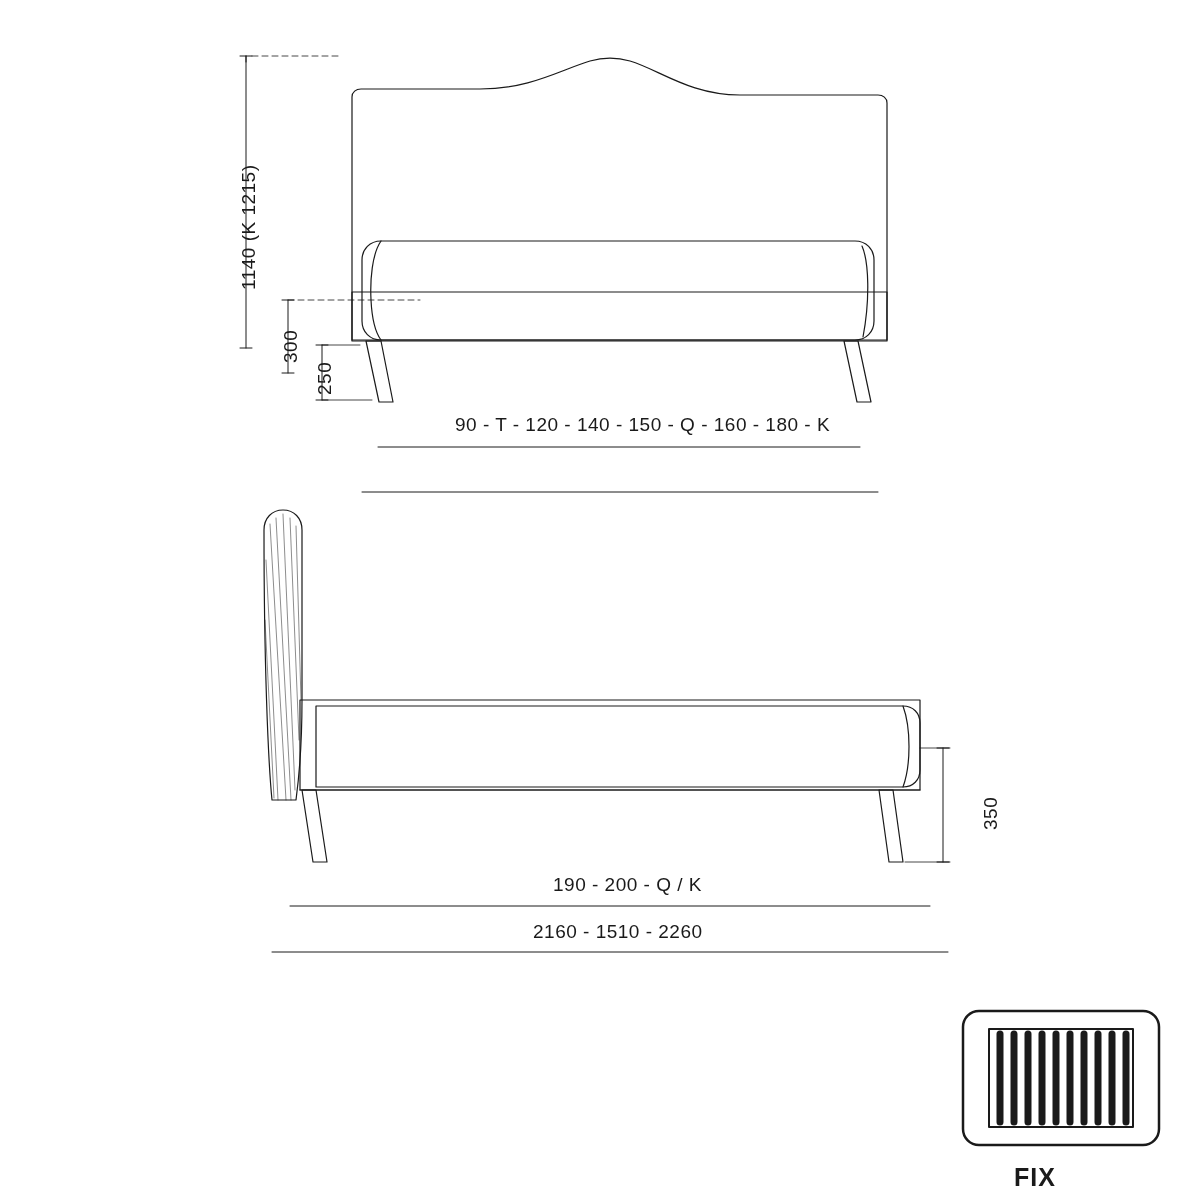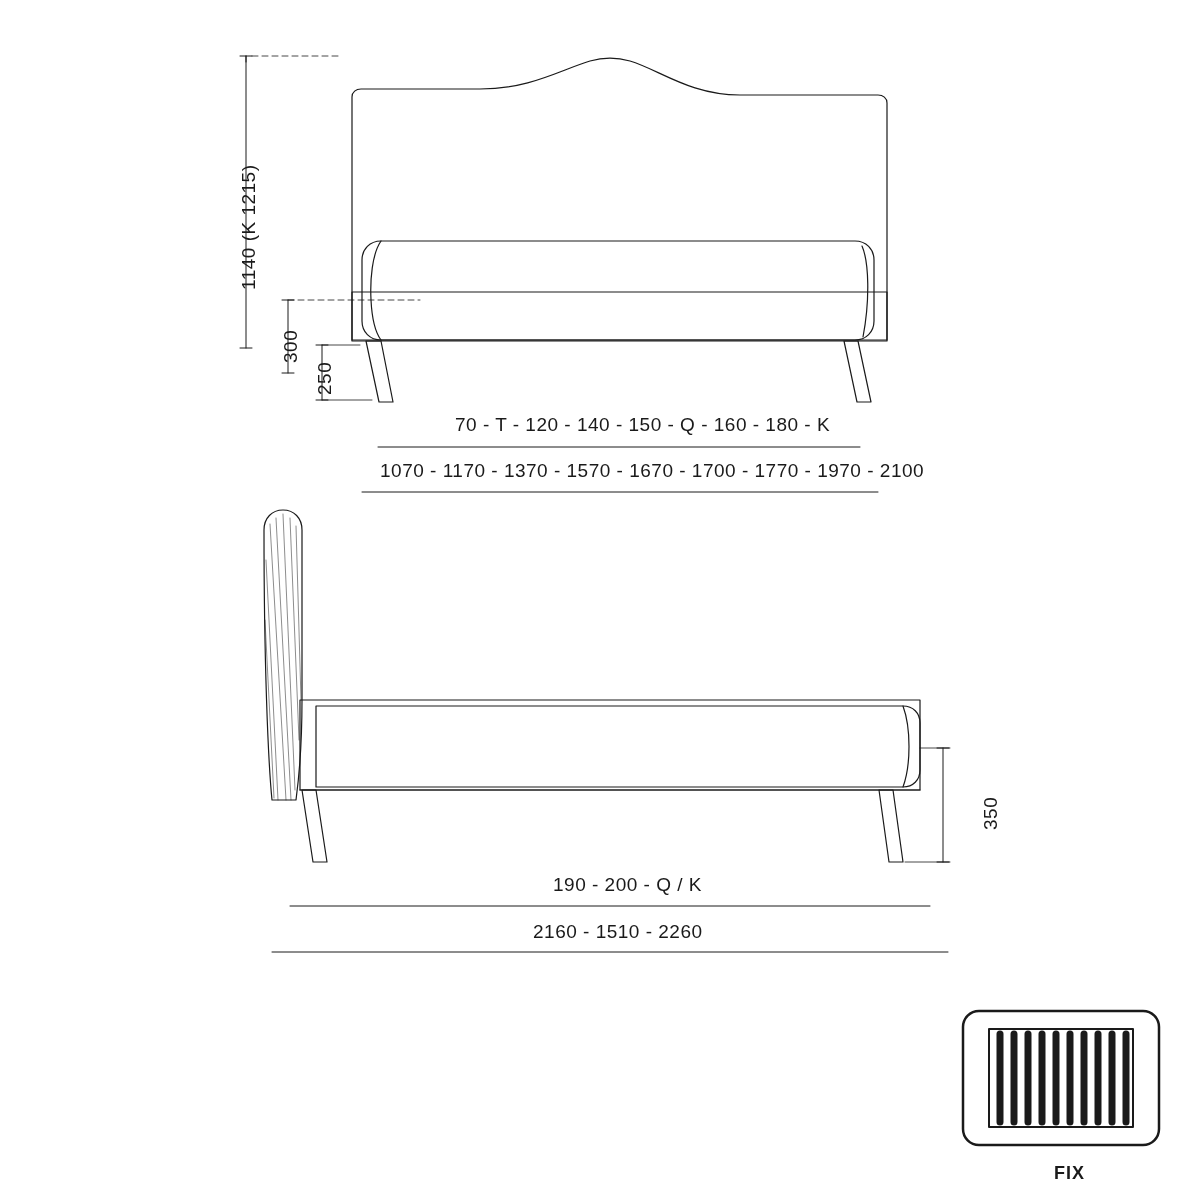--- a/index.html
+++ b/index.html
@@ -42,24 +42,23 @@
   }
   .lbl-v-inner {
     display: inline-block;
     transform: rotate(-90deg);
     transform-origin: 0 0;
   }
   .fix-caption {
     position: absolute;
     left: 1014px;
     top: 1163px;
-    font-size: 18px;
+    font-size: 25px;
     font-weight: bold;
     letter-spacing: 1px;
-    margin-left: 40px;
   }
 </style>
 </head>
 <body>
 
 <div class="stage">
 
   <svg class="draw" viewBox="0 0 1200 1200">
     <g fill="none" stroke="#1a1a1a" stroke-width="1.2" stroke-linejoin="round" stroke-linecap="round">
 
@@ -209,23 +208,22 @@
   </div>
 
   <div class="lbl lbl-v" style="left:280px; top:363px;">
     <span class="lbl-v-inner">300</span>
   </div>
 
   <div class="lbl lbl-v" style="left:314px; top:395px;">
     <span class="lbl-v-inner">250</span>
   </div>
 
-  <div class="lbl lbl-h" style="left:455px; top:414px;">70 - T - 120 - 140 - 150  - Q - 160 - 180 - K</div>
-
-  <div class="lbl lbl-h" style="left:380px; top:460px;">1070 - 1170 - 1370 - 1570  - 1670 - 1700 - 1770 - 1970 -  2100</div>
+  <div class="lbl lbl-h" style="left:455px; top:414px;">90 - T - 120 - 140 - 150  - Q - 160 - 180 - K</div>
+
 
   <div class="lbl lbl-v" style="left:980px; top:830px;">
     <span class="lbl-v-inner">350</span>
   </div>
 
   <div class="lbl lbl-h" style="left:553px; top:874px;">190 - 200 - Q / K</div>
 
   <div class="lbl lbl-h" style="left:533px; top:921px;">2160 - 1510 - 2260</div>
 
   <div class="fix-caption">FIX</div>

